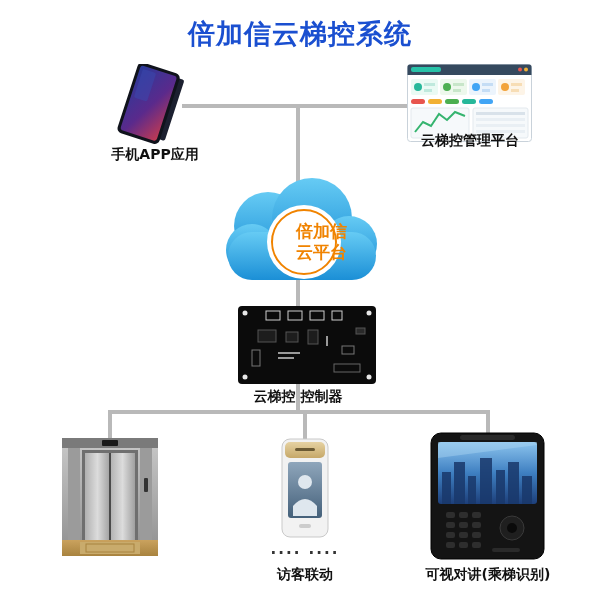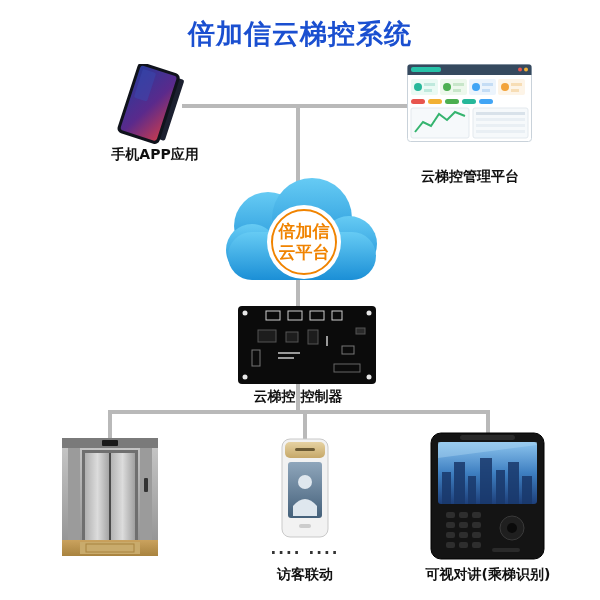--- a/index.html
+++ b/index.html
@@ -27,21 +27,21 @@
     color:#111111;
   }
   .line{
     position:absolute;
     background:#b9b9b9;
   }
   .abs{position:absolute;}
   .cloud-text{
     position:absolute;
     left:261px;top:221px;width:86px;
-    text-align:center;
+    text-align:right;
     font-size:17px;font-weight:bold;
     color:#f08300;
     line-height:21px;
   }
   .dots-row{
     position:absolute;
     left:265px;top:540px;width:80px;
     text-align:center;
     font-size:15px;font-weight:bold;
     color:#333333;
@@ -115,21 +115,21 @@
       <rect x="72" y="35" width="14" height="5" rx="2.5" fill="#42a5f5"></rect>
       <rect x="4" y="44" width="58" height="30" rx="2" fill="#f6f9fb" stroke="#e3e9ee"></rect>
       <polyline points="8,68 16,58 24,62 32,50 40,56 48,48 58,52" fill="none" stroke="#35b46f" stroke-width="2"></polyline>
       <rect x="66" y="44" width="55" height="30" rx="2" fill="#f6f9fb" stroke="#e3e9ee"></rect>
       <rect x="69" y="48" width="49" height="3" fill="#d9e2ea"></rect>
       <rect x="69" y="54" width="49" height="3" fill="#e9eff4"></rect>
       <rect x="69" y="60" width="49" height="3" fill="#e9eff4"></rect>
       <rect x="69" y="66" width="49" height="3" fill="#e9eff4"></rect>
     </svg>
   </div>
-  <div class="node-label" style="left:400px;top:168px;width:140px;">云梯控管理平台</div>
+  <div class="node-label" style="left:400px;top:132px;width:140px;">云梯控管理平台</div>
 
   <div class="abs" style="left:216px;top:176px;">
     <svg width="170" height="118" viewBox="0 0 170 118">
       <defs>
         <linearGradient id="cloudG" x1="0" y1="0" x2="0" y2="1">
           <stop offset="0" stop-color="#66cbf4"></stop>
           <stop offset="1" stop-color="#1b8fd6"></stop>
         </linearGradient>
       </defs>
       <g fill="url(#cloudG)">

